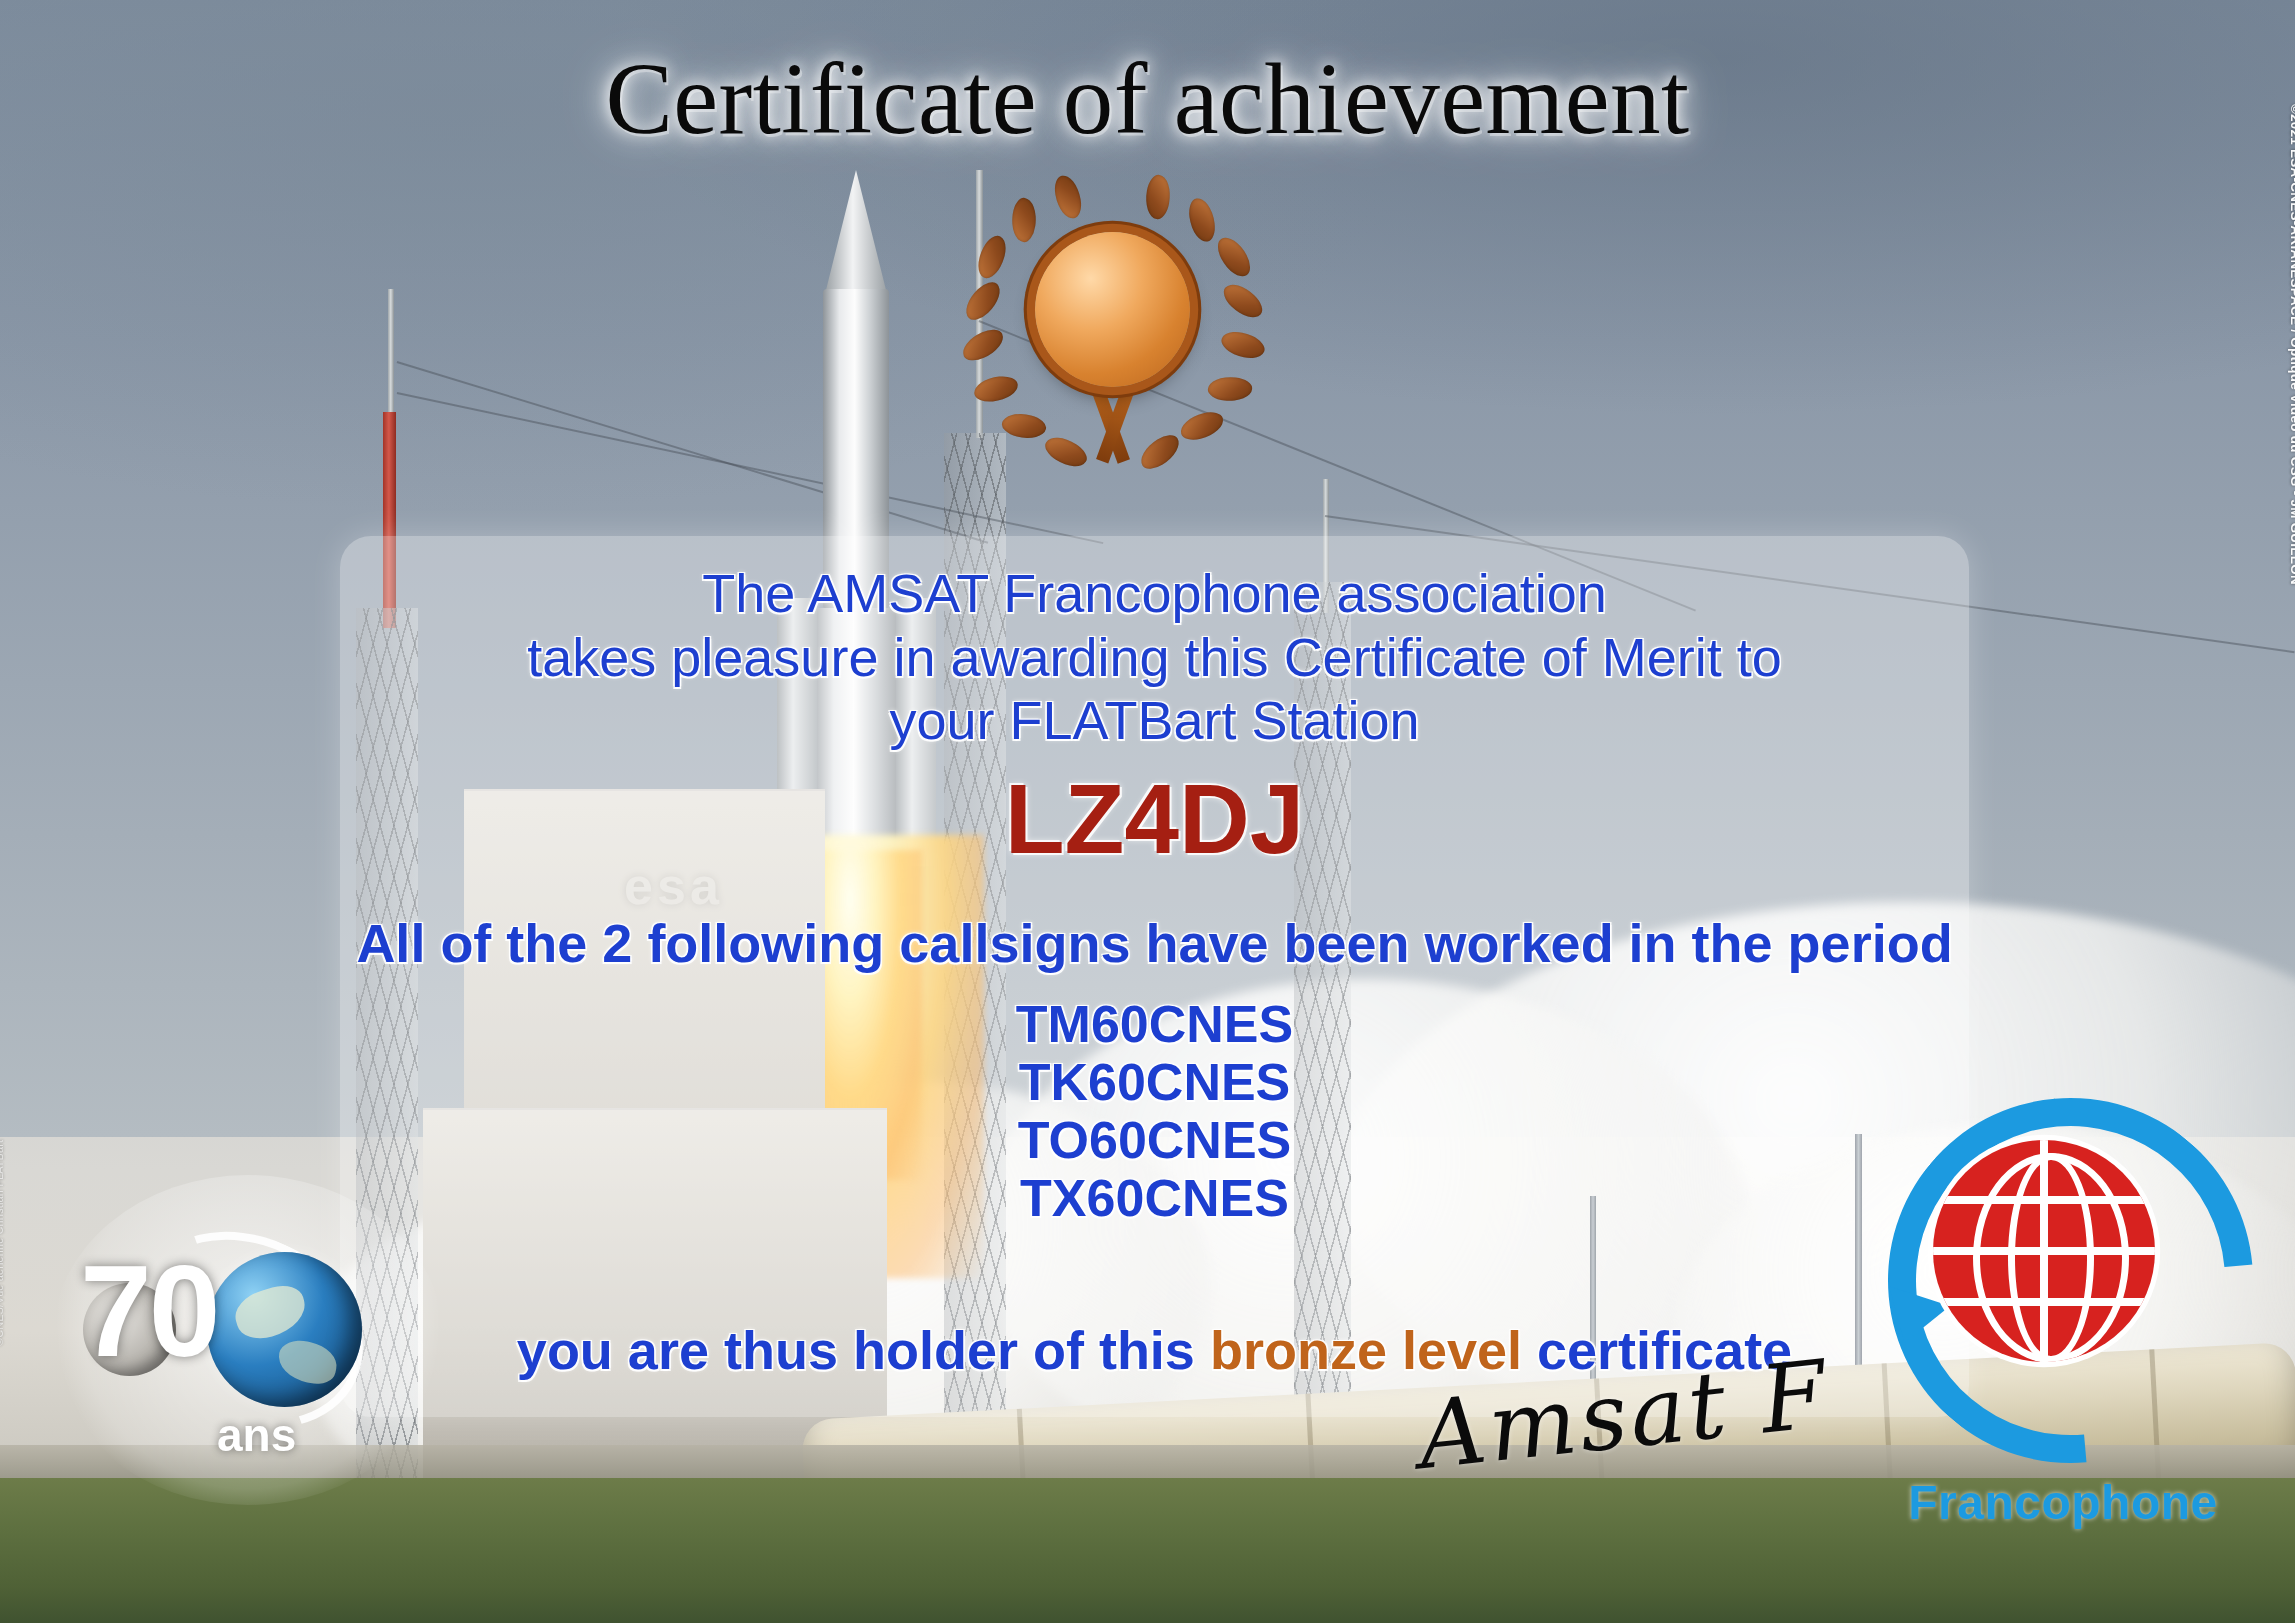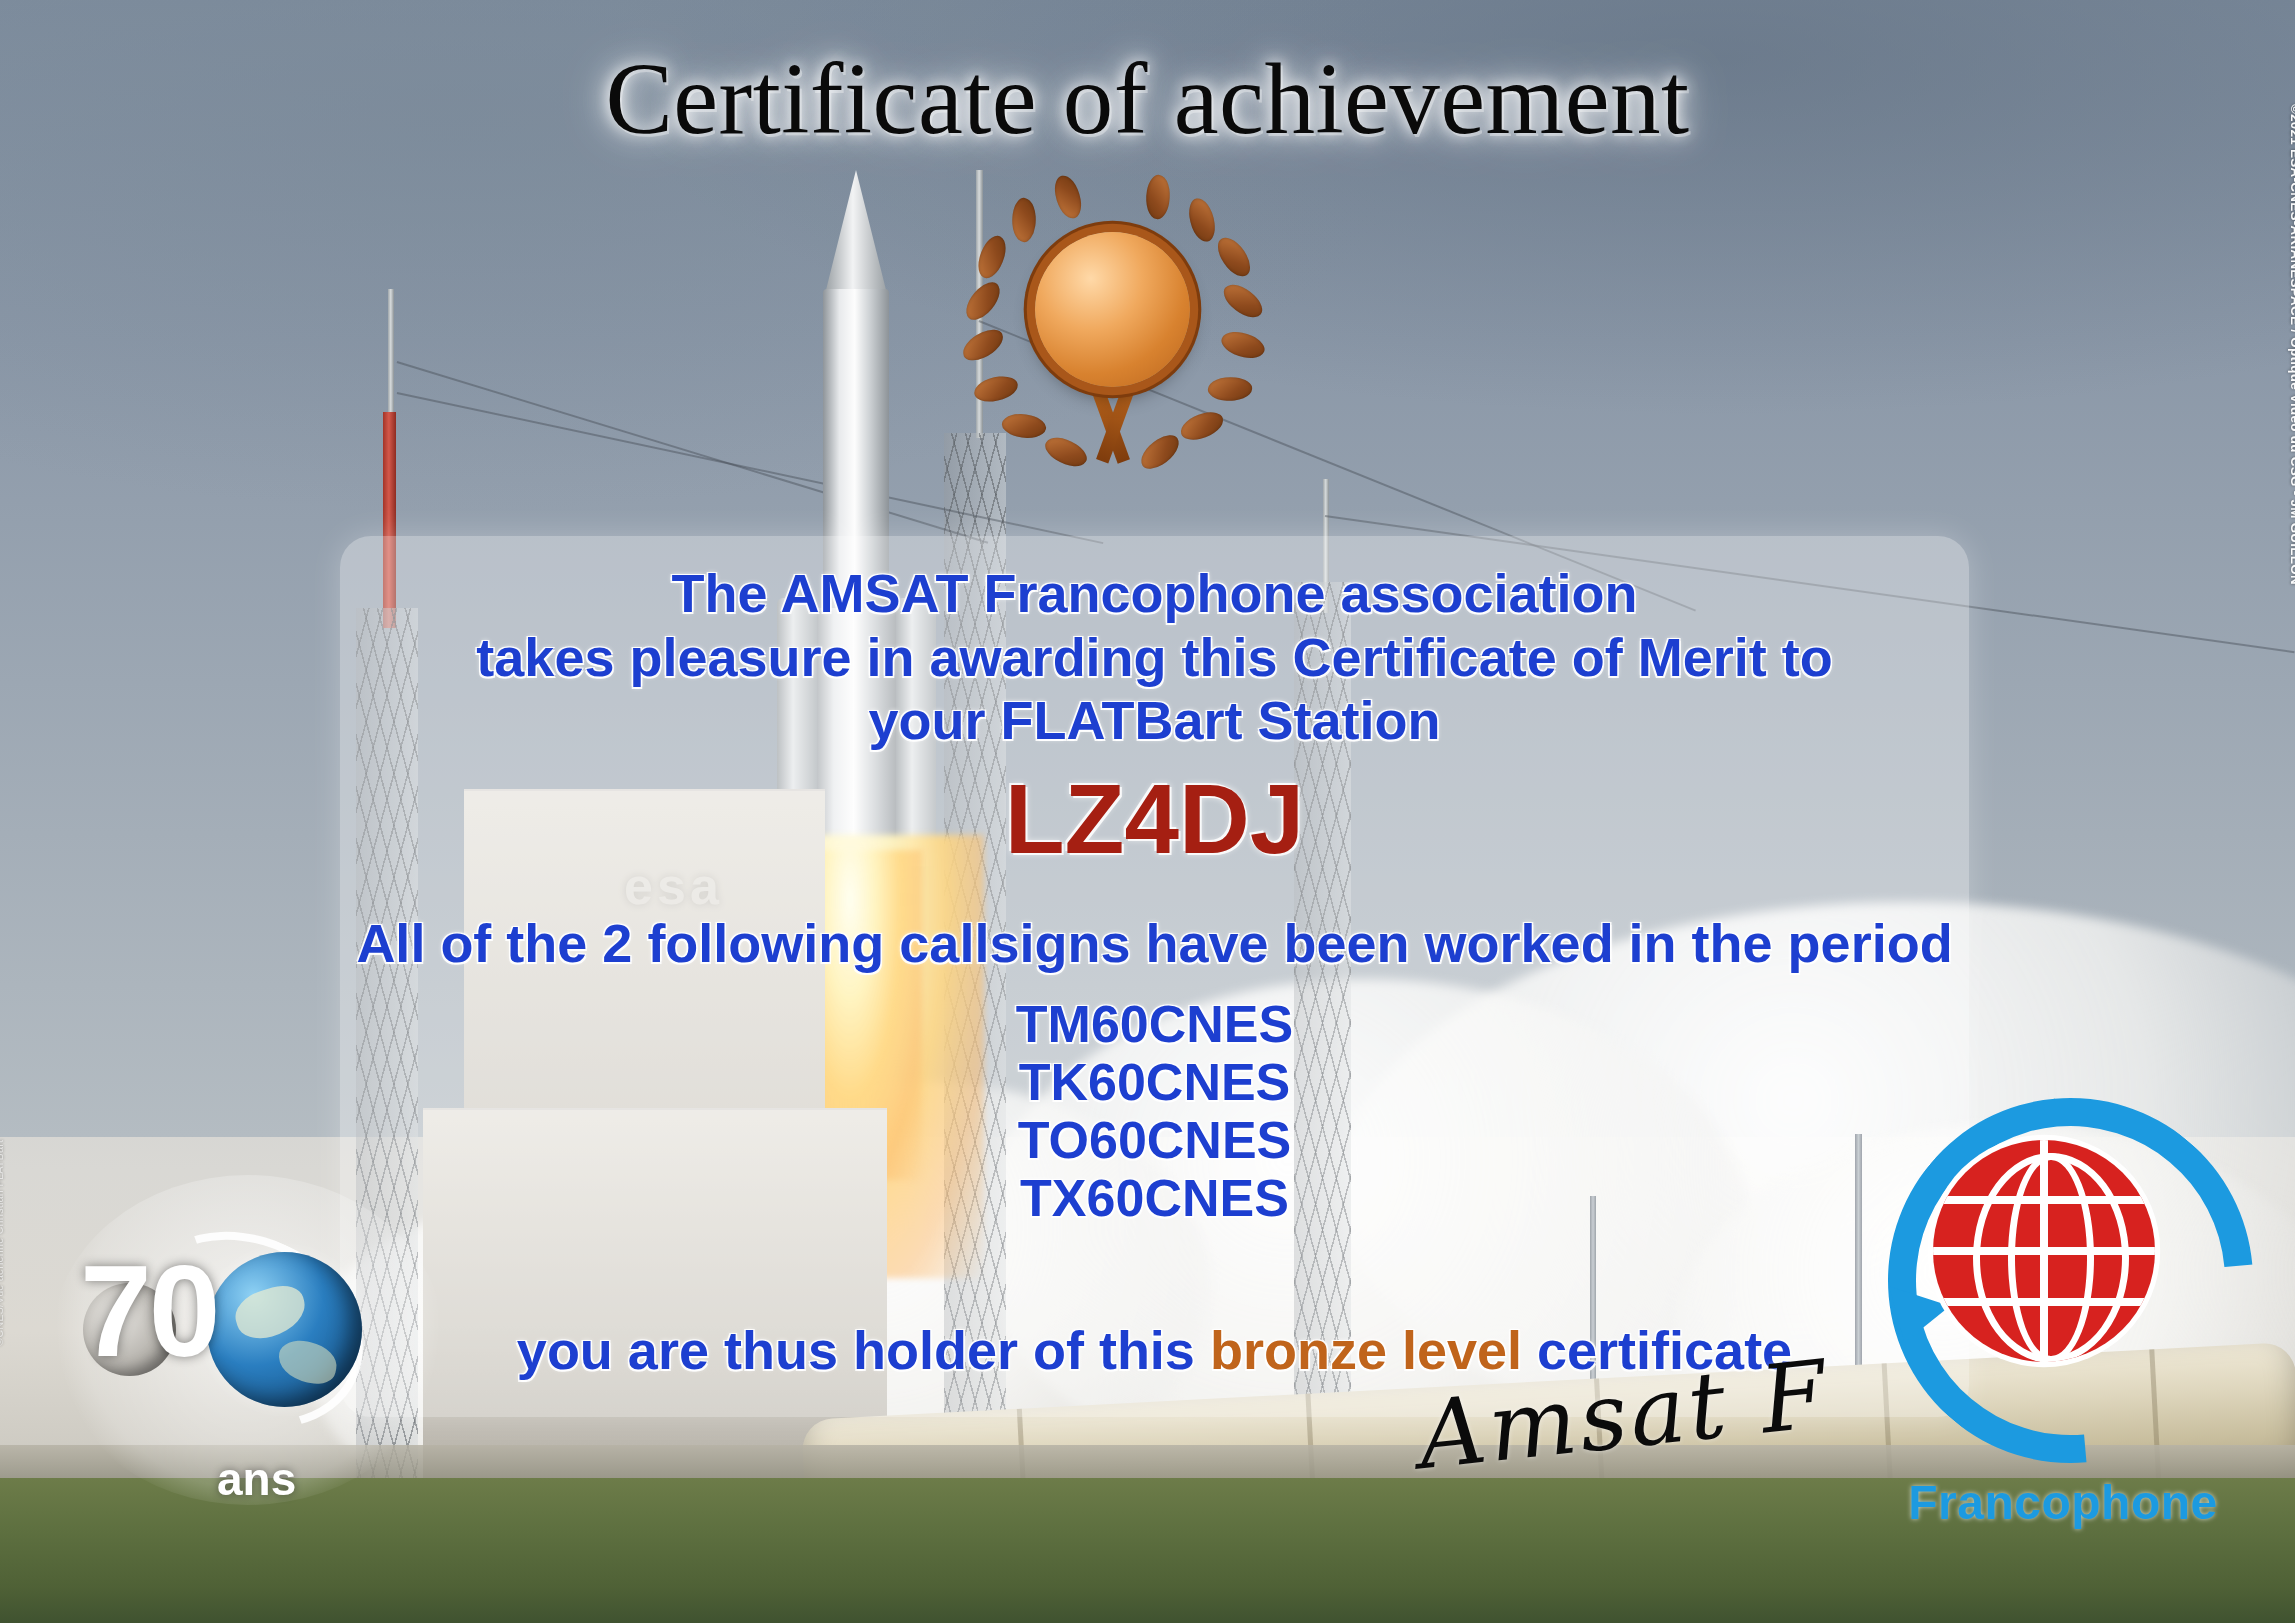--- a/index.html
+++ b/index.html
@@ -197,21 +197,21 @@
     background: rgba(255,255,255,0.34);
     box-shadow: 0 0 31px rgba(255,255,255,.25);
   }
 
   .panel-text {
     position: absolute;
     left: 340px; top: 562px;
     width: 1629px;
     text-align: center;
     color: #1d3fd0;
-    font-weight: bold;
+    font-weight: normal;
     font-size: 54px;
     line-height: 1.18;
     text-shadow:
       0 0 5.2px rgba(255,255,255,.95),
       1.5px 1.5px 0 rgba(255,255,255,.9),
       -1.5px -1.5px 0 rgba(255,255,255,.9),
       1.5px -1.5px 0 rgba(255,255,255,.9),
       -1.5px 1.5px 0 rgba(255,255,255,.9);
   }
   .callsign-main {
@@ -335,21 +335,20 @@
     text-shadow: 0 0 10.3px rgba(0,0,0,.45);
     letter-spacing: -3.1px;
   }
   .cnes-ans {
     position: absolute;
     left: 165px; top: 233px;
     font-size: 46px;
     font-weight: bold;
     color: #ffffff;
     text-shadow: 0 0 8.2px rgba(0,0,0,.45);
-    margin-top: 44px;
   }
   .cnes-arc {
     position: absolute;
     left: 77px; top: 62px;
     width: 222px; height: 170px;
     border: 8.2px solid rgba(255,255,255,.9);
     border-radius: 50%;
     border-left-color: transparent;
     border-bottom-color: transparent;
     transform: rotate(25deg);

